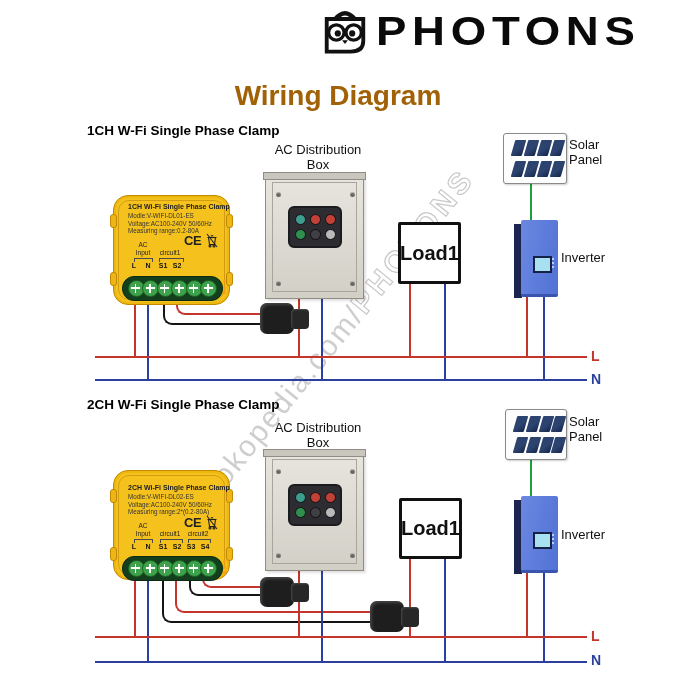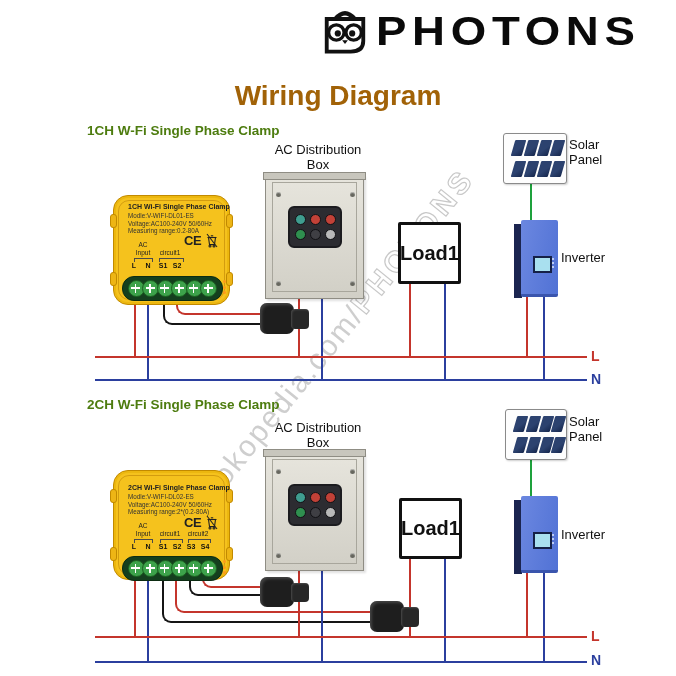--- a/index.html
+++ b/index.html
@@ -12,21 +12,21 @@
              letter-spacing:5px;transform:scaleX(1.14);transform-origin:left top;white-space:nowrap}
   .page-title{position:absolute;left:0;right:0;top:80px;text-align:center;font-size:28px;
               font-weight:bold;color:#a16207}
 
   
   .watermark{position:absolute;left:340px;top:331px;transform:translate(-50%,-50%) rotate(-51deg);
              font-size:30px;letter-spacing:2px;white-space:nowrap;color:rgba(125,125,125,.38);pointer-events:none}
   .watermark .outline{color:rgba(255,255,255,.03);-webkit-text-stroke:1.2px rgba(125,125,125,.42);
              font-weight:bold;letter-spacing:4px}
 
-  .section-heading{position:absolute;left:87px;font-size:13.5px;font-weight:bold;color:#4d7c0f;white-space:nowrap}
+  .section-heading{position:absolute;left:87px;font-size:13.5px;font-weight:bold;color:#000000;white-space:nowrap}
 
   
   .wv{position:absolute;width:2px}
   .wh{position:absolute;height:2px}
   .red{background:#c4352c}.blue{background:#2b3f9e}.green{background:#1ea13c}
   .cornerw{position:absolute;border-style:solid;border-width:0 0 2px 2px;border-bottom-left-radius:9px;background:transparent}
   .cw-red{border-color:#c4352c}.cw-black{border-color:#151515}
   .buslabel{position:absolute;font-size:14px;font-weight:bold}
   .busL{color:#c4352c}.busN{color:#2b3f9e}
 

